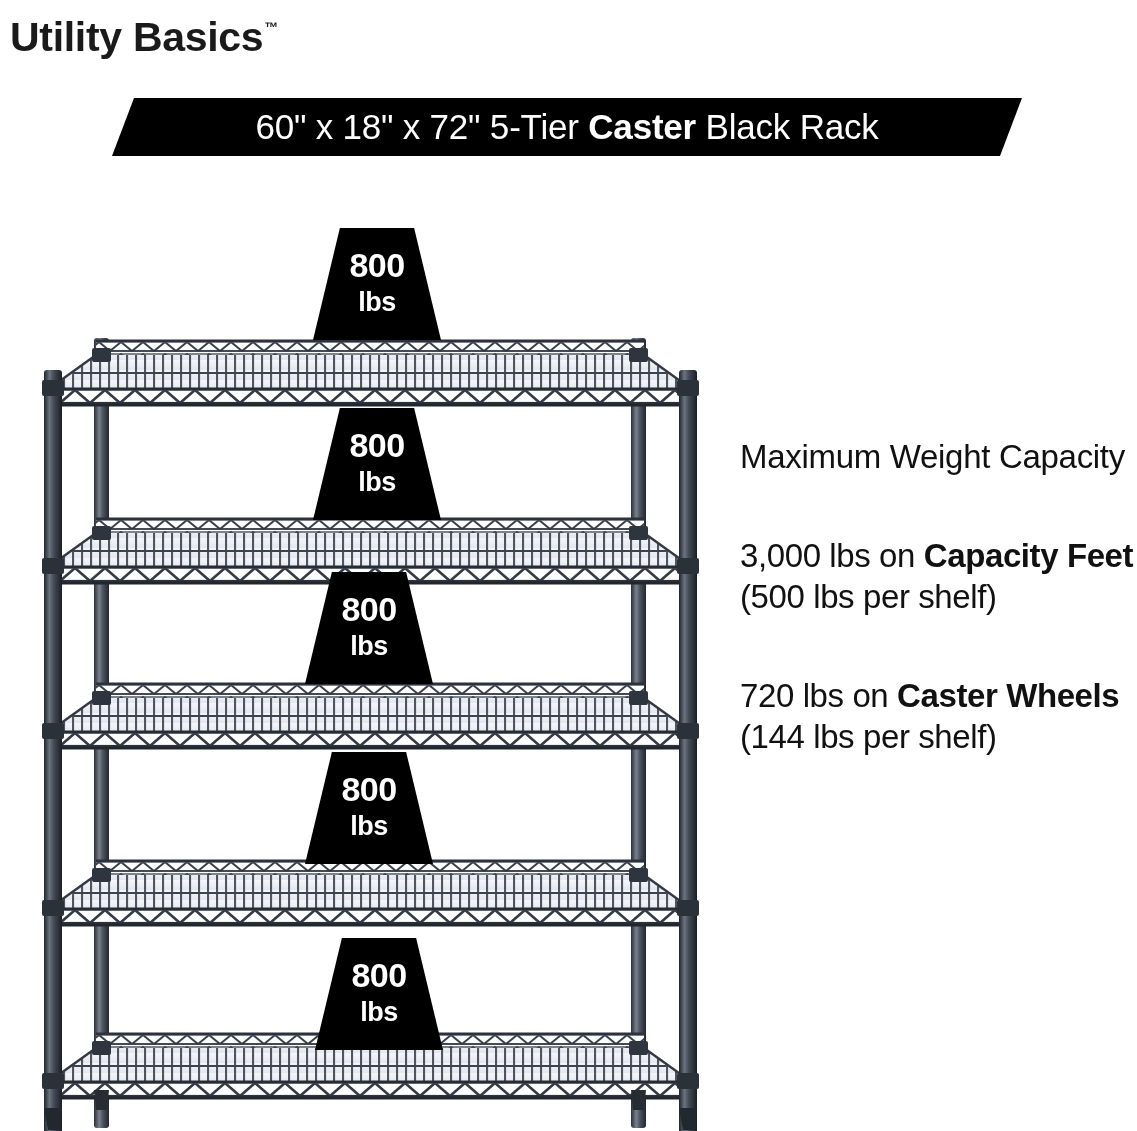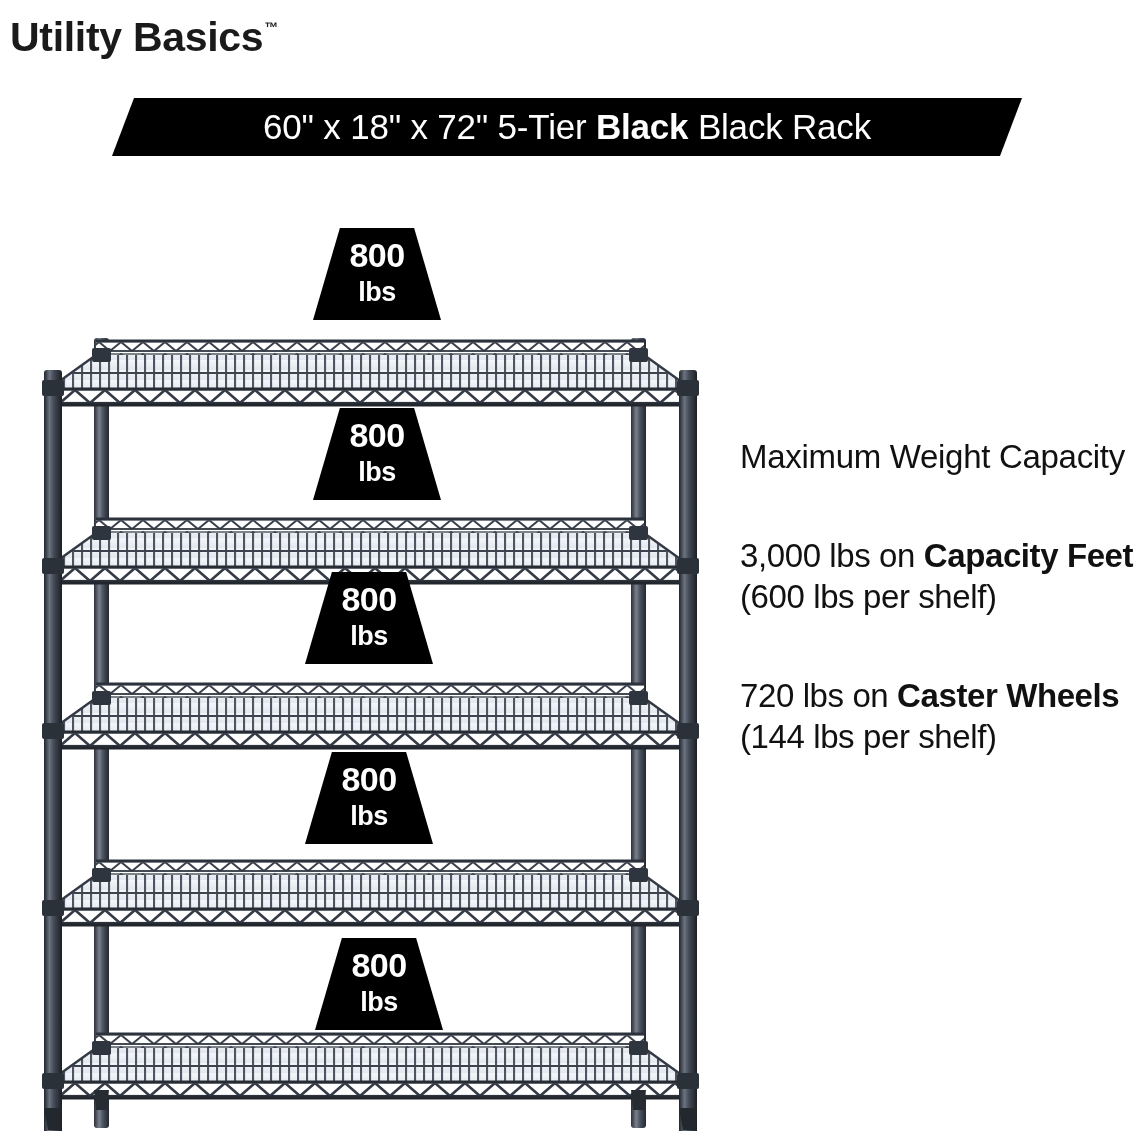--- a/index.html
+++ b/index.html
@@ -97,21 +97,21 @@
     top: 318px;
     width: 740px;
     height: 813px;
   }
   #rack svg { display: block; }
 
   
   .weight-badge {
     position: absolute;
     width: 128px;
-    height: 92px;
+    height: 112px;
     background: #000000;
     clip-path: polygon(21% 0, 79% 0, 100% 100%, 0 100%);
     display: flex;
     flex-direction: column;
     align-items: center;
     justify-content: center;
     color: #ffffff;
   }
   .weight-badge .num {
     font-size: 34px;
@@ -132,21 +132,21 @@
   #badge-5 { left: 315px; top: 938px; }
 </style>
 </head>
 <body>
 
 <div id="brand-logo">
   <span>Utility Basics</span><span class="tm">™</span>
 </div>
 
 <div id="title-banner">
-  <div class="banner-text"><span>60" x 18" x 72" 5-Tier </span><b>Black</b><span> Black Rack</span></div>
+  <div class="banner-text"><span>60" x 18" x 72" 5-Tier </span><b>Caster</b><span> Black Rack</span></div>
 </div>
 
 <div id="rack">
   <svg width="740" height="813" viewBox="0 0 740 813" xmlns="http://www.w3.org/2000/svg">
     <defs>
       <linearGradient id="postG" x1="0" y1="0" x2="1" y2="0">
         <stop offset="0" stop-color="#20242b"></stop>
         <stop offset="0.30" stop-color="#6b7380"></stop>
         <stop offset="0.55" stop-color="#434a56"></stop>
         <stop offset="1" stop-color="#1b1f25"></stop>
@@ -284,16 +284,16 @@
   <span class="unit">lbs</span>
 </div>
 <div class="weight-badge" id="badge-5">
   <span class="num">800</span>
   <span class="unit">lbs</span>
 </div>
 
 <div id="capacity-copy">
   <p class="headline">Maximum Weight Capacity</p>
   <div class="spacer-1"></div>
-  <p class="para"><span>3,000 lbs on </span><b>Capacity Feet</b><span> (600 lbs per shelf)</span></p>
+  <p class="para"><span>3,000 lbs on </span><b>Capacity Feet</b><span> (500 lbs per shelf)</span></p>
   <div class="spacer-2"></div>
   <p class="para"><span>720 lbs on </span><b>Caster Wheels</b><span> (144 lbs per shelf)</span></p>
 </div>
 
 </body></html>

